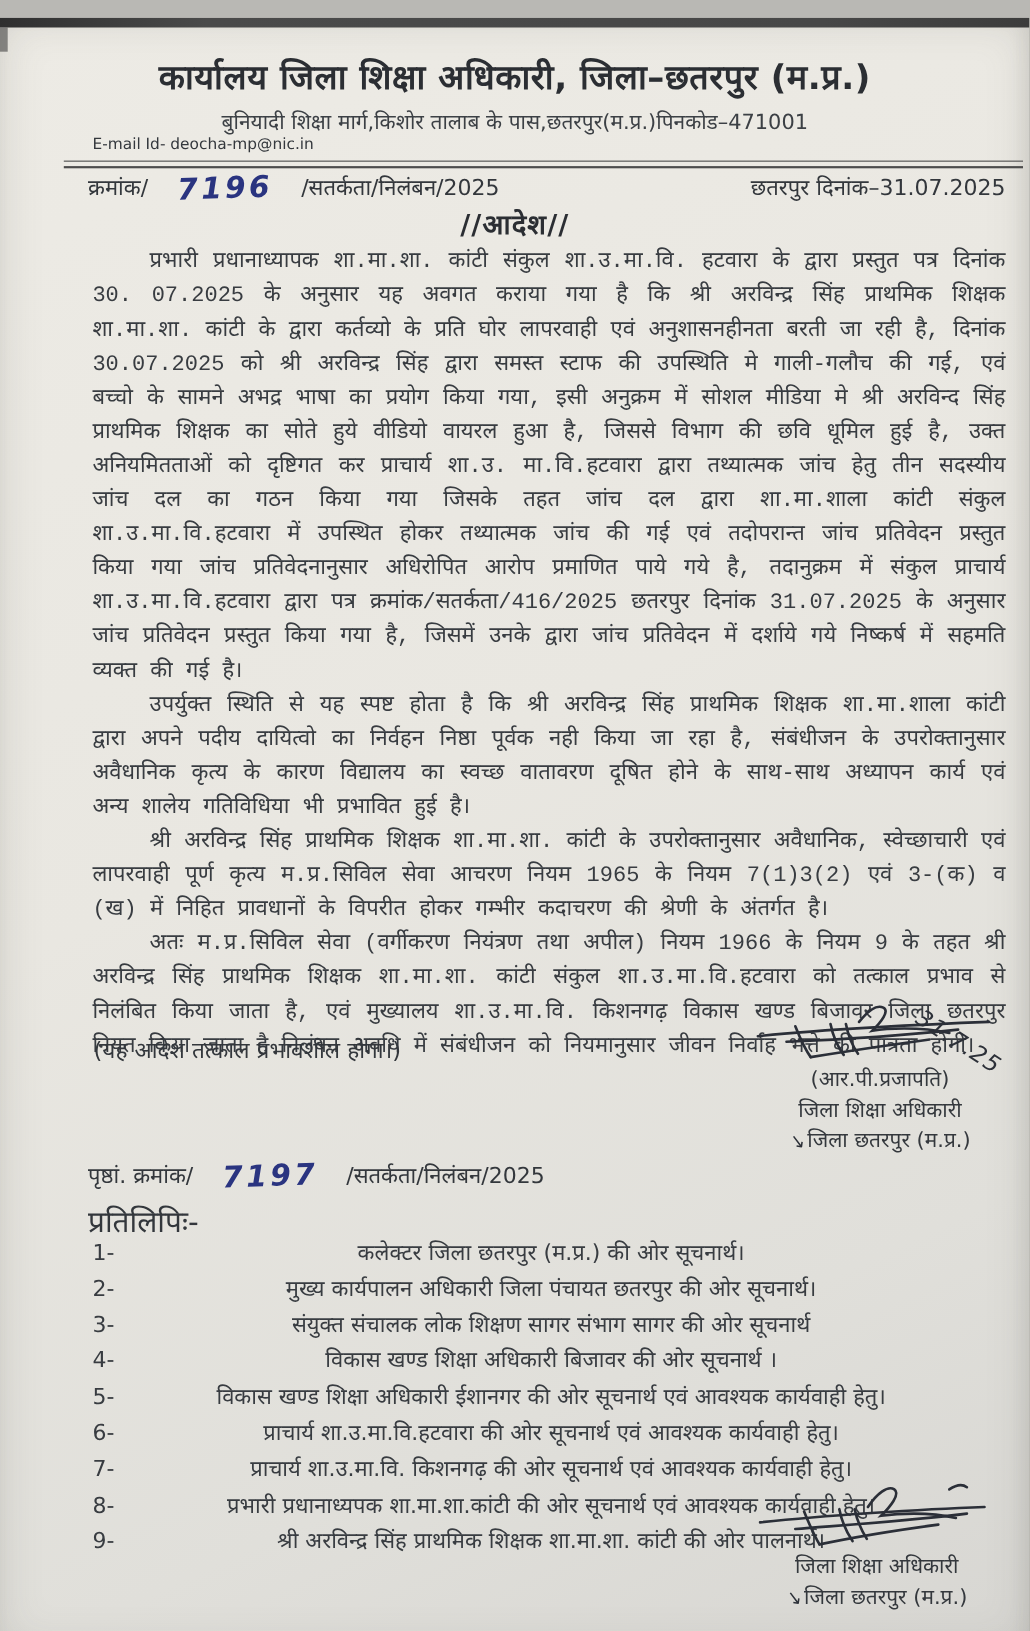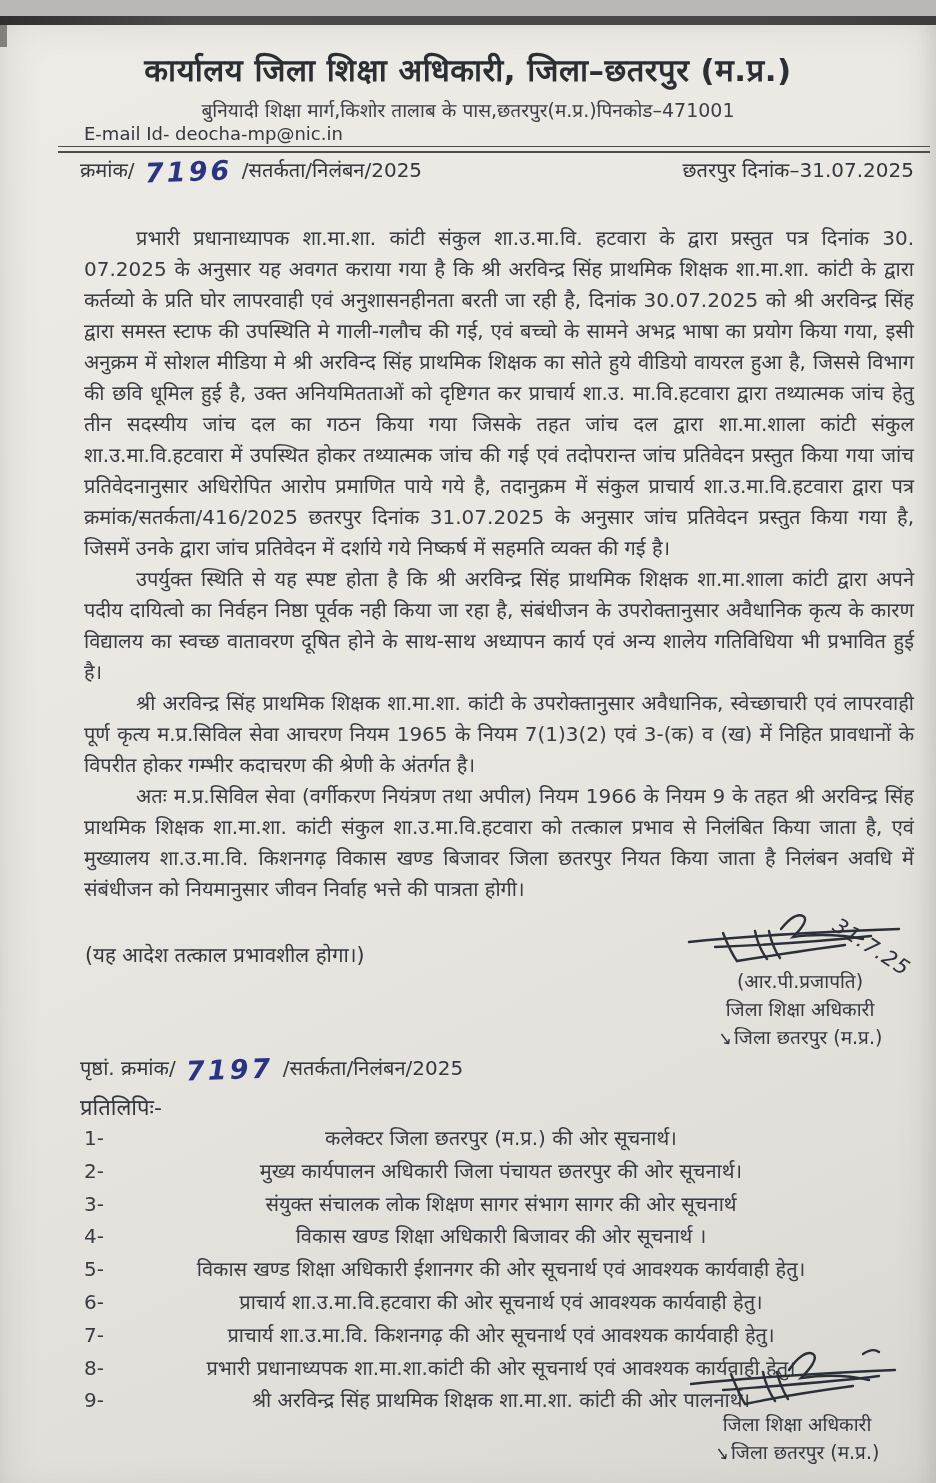--- a/index.html
+++ b/index.html
@@ -28,50 +28,50 @@
     text-align:center;font-size:31px;font-weight:bold;color:#2b2e33;
     letter-spacing:.5px;
   }
   .office-address{
     position:absolute;top:81px;left:0;width:936px;
     text-align:center;font-size:19px;color:#3c4045;
   }
   .contact-row{
     position:absolute;top:107px;left:84px;width:830px;
     display:flex;justify-content:space-between;
-    font-size:18px;color:#34383d;
+    font-size:14px;color:#34383d;
   }
   .head-rule{
     position:absolute;left:58px;width:872px;
     border-top:1.5px solid #4c4c4c;
   }
   .head-rule.r1{top:130px;}
   .head-rule.r2{top:135px;border-top-width:2.5px;}
   .ref-row{
     position:absolute;top:140px;left:80px;width:834px;
     display:flex;justify-content:space-between;align-items:flex-end;
     font-size:20px;color:#33373c;
   }
-  .ref-left{display:flex;align-items:flex-end;gap:6px;}
+  .ref-left{display:flex;align-items:flex-end;gap:22px;}
   .hand-number{
     font-size:27px;font-weight:bold;font-style:italic;
     color:#2a3480;letter-spacing:3px;line-height:22px;
     transform:rotate(-2deg);padding:0 4px;
   }
   .order-heading{
     position:absolute;top:170px;left:0;width:936px;
     text-align:center;font-size:25px;font-weight:bold;color:#2b2e33;
     letter-spacing:1px;
   }
   .order-body{
     position:absolute;top:207px;left:84px;width:830px;
     font-size:20px;line-height:31px;color:#383c41;
     text-align:justify;
   }
-  .order-body p{margin:0;text-indent:52px;}
+  .order-body p{margin:0;text-indent:52px;font-family:Liberation Mono, monospace;}
   .effective-note{
     position:absolute;top:924px;left:85px;
     font-size:20.5px;font-weight:500;color:#33373c;
   }
   .sig-block{
     position:absolute;text-align:center;font-size:19px;color:#34383d;
   }
   .sig-top{top:893px;left:680px;width:240px;}
   .sig-bottom{top:1328px;left:672px;width:250px;}
   .sig-svg{display:block;margin:0 auto;}
@@ -86,21 +86,21 @@
     display:inline-block;margin-right:2px;color:#2c3038;font-size:17px;
     transform:rotate(8deg);
   }
   .endorse-row{
     position:absolute;top:1038px;left:80px;width:834px;
     display:flex;justify-content:space-between;align-items:flex-end;
     font-size:20px;color:#33373c;
   }
   .copy-label{
     position:absolute;top:1075px;left:80px;
-    font-size:22px;color:#33373c;
+    font-size:27px;color:#33373c;
   }
   .recipients{
     position:absolute;top:1106px;left:84px;width:780px;
     font-size:20px;color:#383c41;
   }
   .recipient-row{display:flex;line-height:32.8px;}
   .recipient-num{width:54px;flex:none;}
   .recipient-text{flex:1;text-align:center;}
 </style>
 </head>
@@ -122,20 +122,21 @@
 
   <div class="ref-row">
     <span class="ref-left">
       <span>क्रमांक/</span>
       <span class="hand-number">7196</span>
       <span>/सतर्कता/निलंबन/2025</span>
     </span>
     <span>छतरपुर दिनांक–31.07.2025</span>
   </div>
 
+  <div class="order-heading">//आदेश//</div>
 
   <div class="order-body">
 
       <p>प्रभारी प्रधानाध्यापक शा.मा.शा. कांटी संकुल शा.उ.मा.वि. हटवारा के द्वारा प्रस्तुत पत्र दिनांक 30. 07.2025 के अनुसार यह अवगत कराया गया है कि श्री अरविन्द्र सिंह प्राथमिक शिक्षक शा.मा.शा. कांटी के द्वारा कर्तव्यो के प्रति घोर लापरवाही एवं अनुशासनहीनता बरती जा रही है, दिनांक 30.07.2025 को श्री अरविन्द्र सिंह द्वारा समस्त स्टाफ की उपस्थिति मे गाली-गलौच की गई, एवं बच्चो के सामने अभद्र भाषा का प्रयोग किया गया, इसी अनुक्रम में सोशल मीडिया मे श्री अरविन्द सिंह प्राथमिक शिक्षक का सोते हुये वीडियो वायरल हुआ है, जिससे विभाग की छवि धूमिल हुई है, उक्त अनियमितताओं को दृष्टिगत कर प्राचार्य शा.उ. मा.वि.हटवारा द्वारा तथ्यात्मक जांच हेतु तीन सदस्यीय जांच दल का गठन किया गया जिसके तहत जांच दल द्वारा शा.मा.शाला कांटी संकुल शा.उ.मा.वि.हटवारा में उपस्थित होकर तथ्यात्मक जांच की गई एवं तदोपरान्त जांच प्रतिवेदन प्रस्तुत किया गया जांच प्रतिवेदनानुसार अधिरोपित आरोप प्रमाणित पाये गये है, तदानुक्रम में संकुल प्राचार्य शा.उ.मा.वि.हटवारा द्वारा पत्र क्रमांक/सतर्कता/416/2025 छतरपुर दिनांक 31.07.2025 के अनुसार जांच प्रतिवेदन प्रस्तुत किया गया है, जिसमें उनके द्वारा जांच प्रतिवेदन में दर्शाये गये निष्कर्ष में सहमति व्यक्त की गई है।</p>
 
       <p>उपर्युक्त स्थिति से यह स्पष्ट होता है कि श्री अरविन्द्र सिंह प्राथमिक शिक्षक शा.मा.शाला कांटी द्वारा अपने पदीय दायित्वो का निर्वहन निष्ठा पूर्वक नही किया जा रहा है, संबंधीजन के उपरोक्तानुसार अवैधानिक कृत्य के कारण विद्यालय का स्वच्छ वातावरण दूषित होने के साथ-साथ अध्यापन कार्य एवं अन्य शालेय गतिविधिया भी प्रभावित हुई है।</p>
 
       <p>श्री अरविन्द्र सिंह प्राथमिक शिक्षक शा.मा.शा. कांटी के उपरोक्तानुसार अवैधानिक, स्वेच्छाचारी एवं लापरवाही पूर्ण कृत्य म.प्र.सिविल सेवा आचरण नियम 1965 के नियम 7(1)3(2) एवं 3-(क) व (ख) में निहित प्रावधानों के विपरीत होकर गम्भीर कदाचरण की श्रेणी के अंतर्गत है।</p>
 
       <p>अतः म.प्र.सिविल सेवा (वर्गीकरण नियंत्रण तथा अपील) नियम 1966 के नियम 9 के तहत श्री अरविन्द्र सिंह प्राथमिक शिक्षक शा.मा.शा. कांटी संकुल शा.उ.मा.वि.हटवारा को तत्काल प्रभाव से निलंबित किया जाता है, एवं मुख्यालय शा.उ.मा.वि. किशनगढ़ विकास खण्ड बिजावर जिला छतरपुर नियत किया जाता है निलंबन अवधि में संबंधीजन को नियमानुसार जीवन निर्वाह भत्ते की पात्रता होगी।</p>

